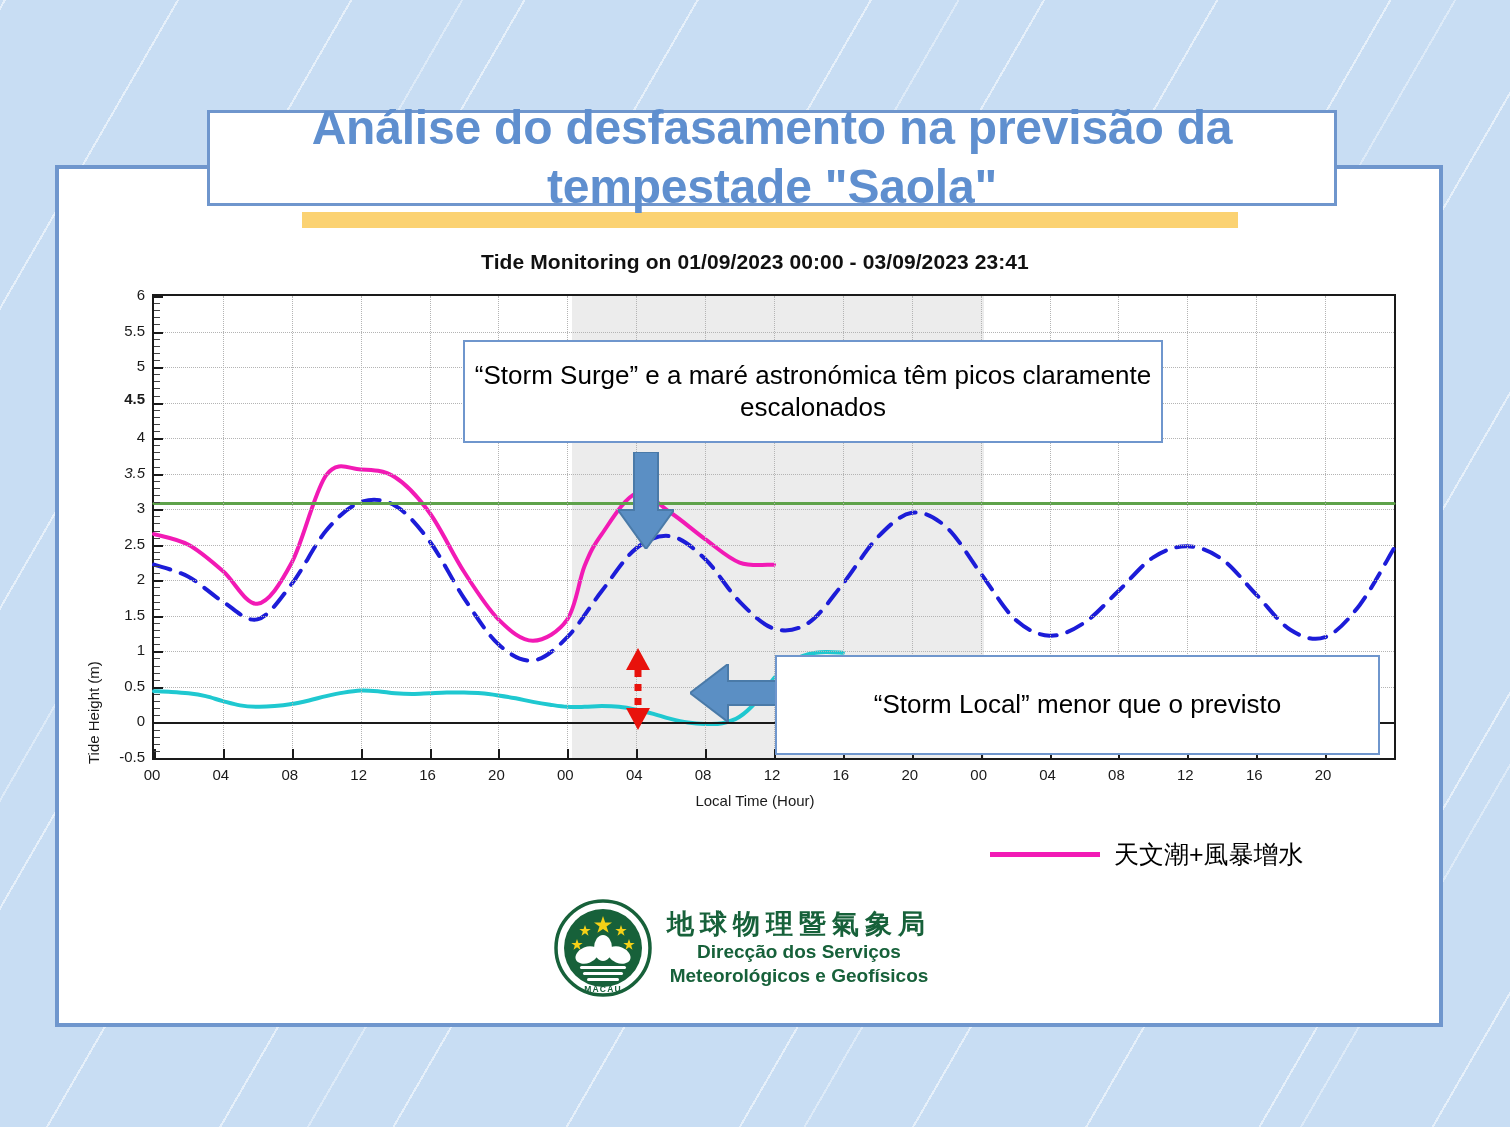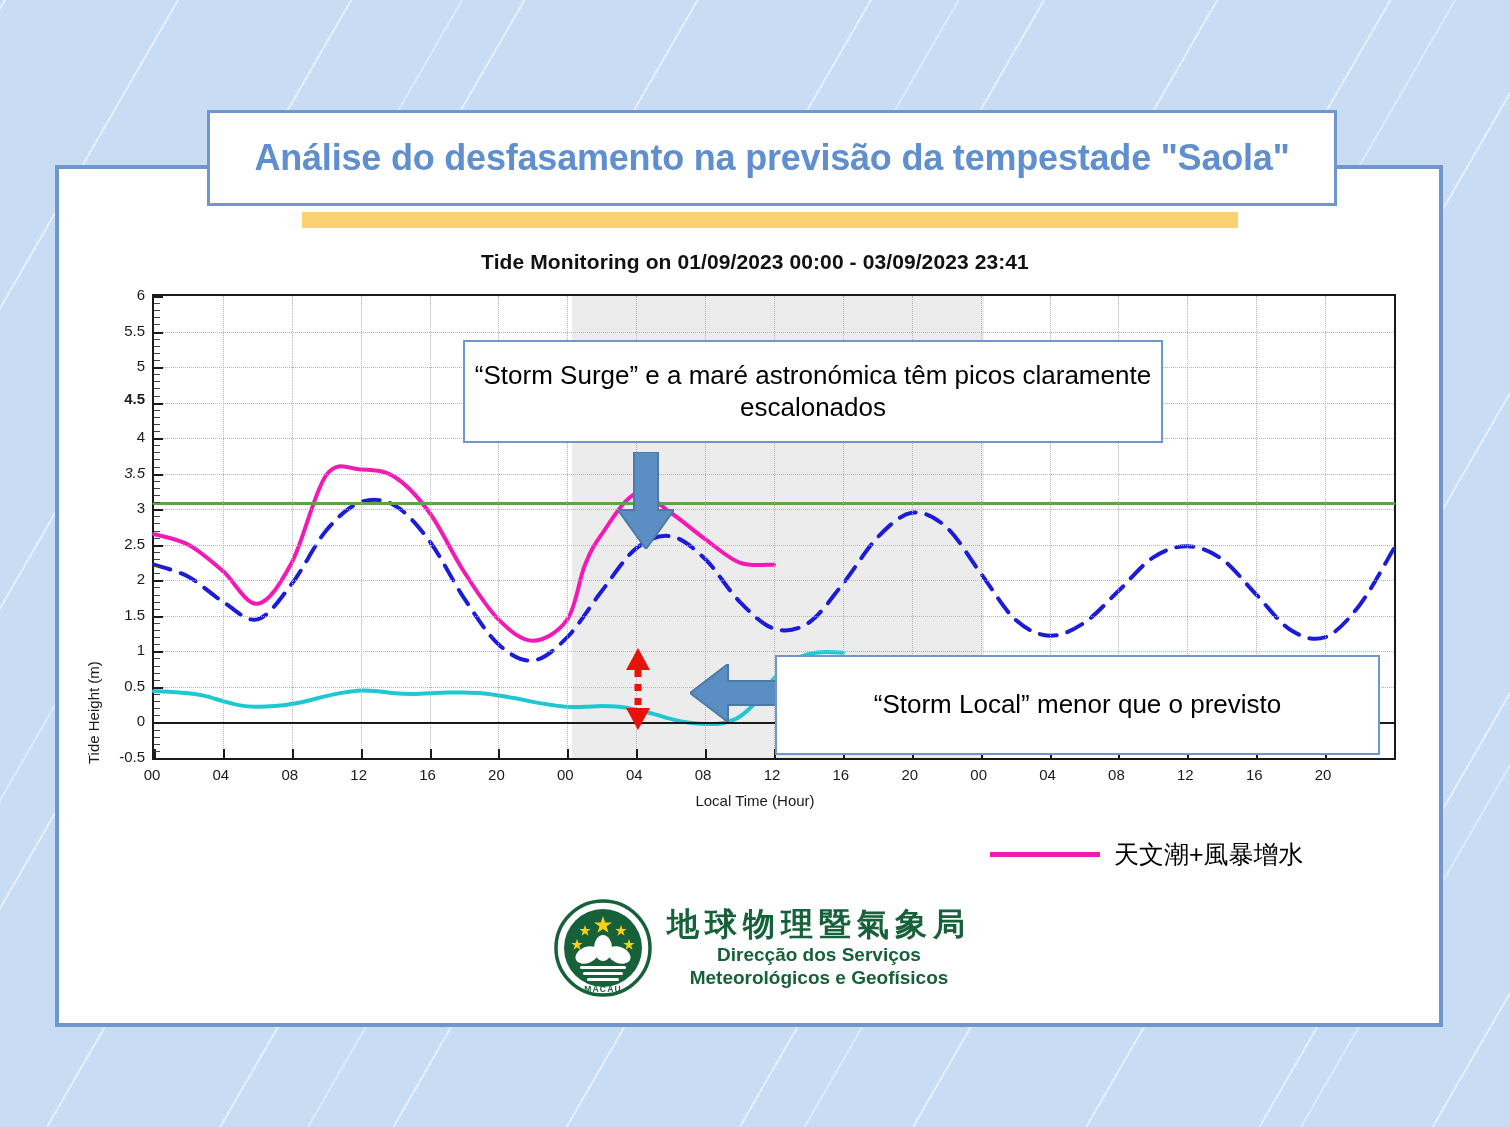--- a/index.html
+++ b/index.html
@@ -34,21 +34,21 @@
     background:#ffffff;border:4px solid #6f96cd;box-sizing:border-box;
   }
   
   #title-box{
     position:absolute;left:207px;top:110px;width:1130px;height:96px;
     background:#ffffff;border:3px solid #6f96cd;box-sizing:border-box;
     display:flex;align-items:center;justify-content:center;
     z-index:6;
   }
   #title-text{
-    color:#5f8fcf;font-size:36px;font-weight:bold;line-height:1.22;
+    color:#5f8fcf;font-size:48px;font-weight:bold;line-height:1.22;
     text-align:center;letter-spacing:-.2px;padding:0 16px;
   }
   #accent-bar{
     position:absolute;left:302px;top:212px;width:936px;height:16px;
     background:#fbd272;z-index:5;
   }
   
   #chart-title{
     position:absolute;left:0;right:0;top:250px;text-align:center;
     font-size:21px;font-weight:bold;color:#111;letter-spacing:.1px;
@@ -104,21 +104,21 @@
   
   #legend{position:absolute;left:990px;top:832px;width:360px;z-index:4;}
   .legend-row{display:flex;align-items:center;height:44px;}
   .legend-swatch{width:110px;height:0;margin-right:14px;flex:none;}
   .legend-label{font-size:25px;color:#000;white-space:nowrap;}
   
   #logo{position:absolute;left:553px;top:898px;display:flex;align-items:center;z-index:4;}
   #logo-mark{width:100px;height:100px;flex:none;}
   #logo-text{margin-left:14px;}
   #logo-cn{
-    font-size:32px;font-weight:bold;color:#17613a;letter-spacing:6px;
+    font-size:27px;font-weight:bold;color:#17613a;letter-spacing:6px;
     line-height:1.15;white-space:nowrap;
   }
   #logo-pt1,#logo-pt2{
     font-size:19px;font-weight:bold;color:#17613a;line-height:1.22;
     text-align:center;white-space:nowrap;
   }
 </style>
 </head>
 <body>
 

